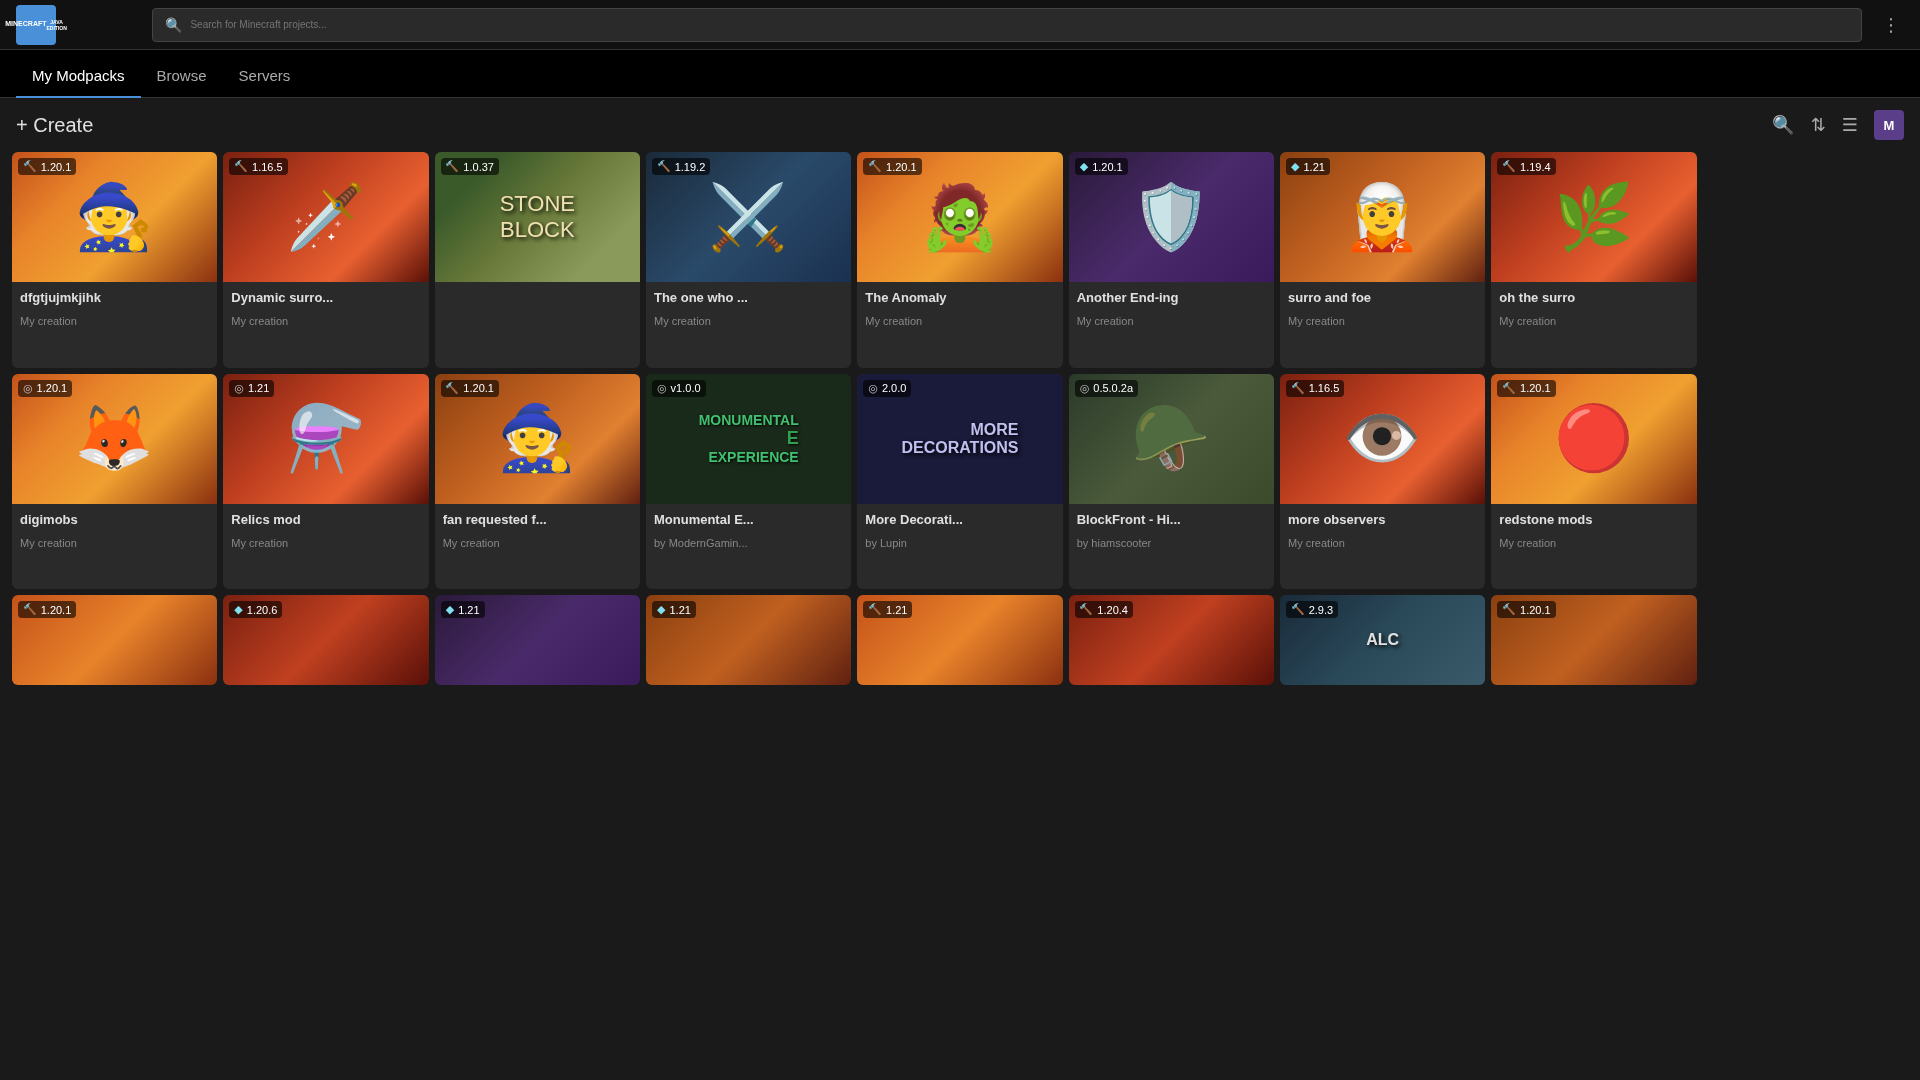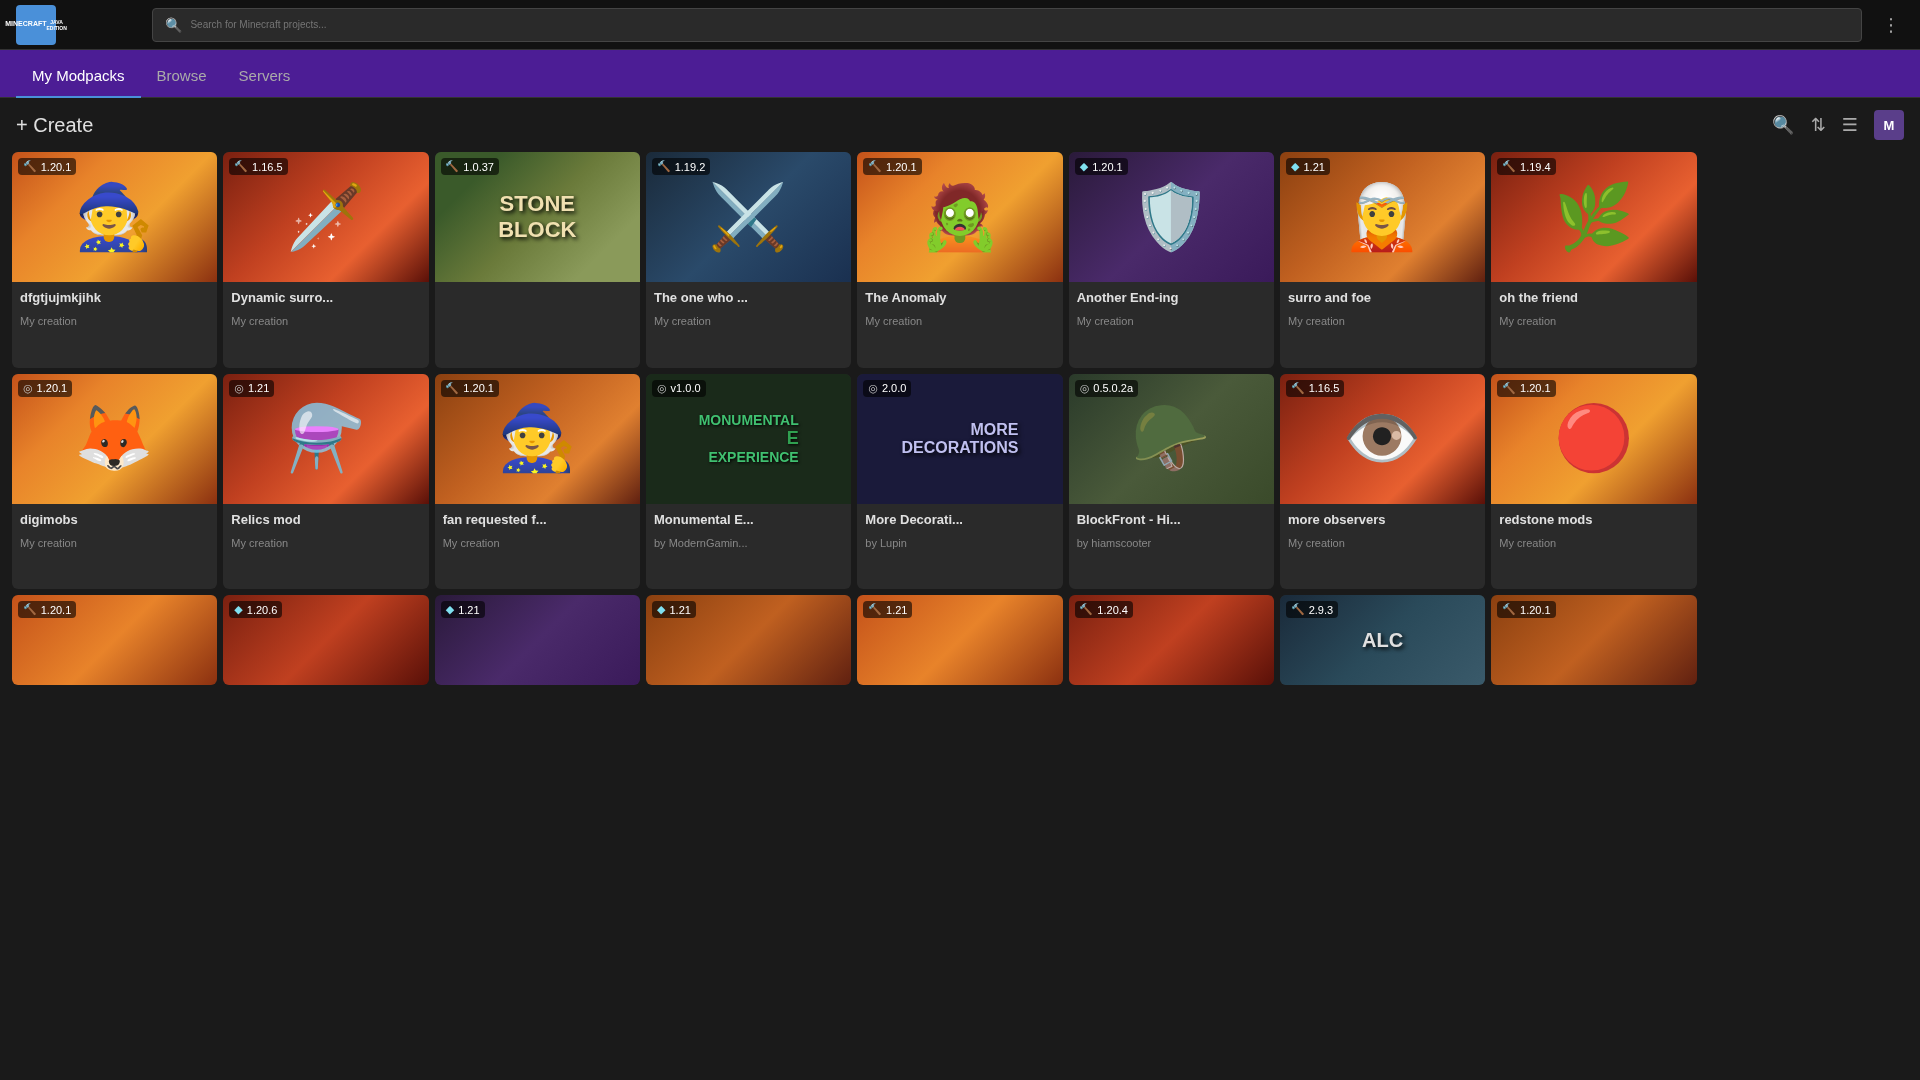--- a/index.html
+++ b/index.html
@@ -71,21 +71,21 @@
       border: none;
       color: #aaa;
       cursor: pointer;
       font-size: 18px;
       padding: 4px;
     }
 
     
     #nav-tabs {
       display: flex;
-      background: #4c1d95;
+      background: #000000;
       padding: 0 16px;
       border-bottom: 1px solid #333;
       height: 48px;
       align-items: flex-end;
     }
     .nav-tab {
       padding: 12px 16px;
       font-size: 15px;
       cursor: pointer;
       color: #aaa;
@@ -230,21 +230,21 @@
       width: 100%;
       height: 100%;
       display: flex;
       align-items: center;
       justify-content: center;
       font-size: 64px;
     }
 
     .stoneblock-text {
       color: #f0e0b0;
-      font-weight: bold;
+      font-weight: normal;
       font-size: 22px;
       text-shadow: 2px 2px 4px #000;
       text-align: center;
       padding: 10px;
     }
 
     .more-deco-text {
       color: #c0c0f0;
       font-weight: bold;
       font-size: 16px;
@@ -403,21 +403,21 @@
 
   <div class="modpack-card">
     <div class="card-image bg-dark-orange">
       <div class="card-badge">
         <span class="badge-icon">🔨</span>
         <span>1.19.4</span>
       </div>
       <div class="modpack-character-img">🌿</div>
     </div>
     <div class="card-info">
-      <div class="card-title">oh the friend</div>
+      <div class="card-title">oh the surro</div>
       <div class="card-subtitle">My creation</div>
     </div>
   </div>
 
   <div style="visibility:hidden;"></div>
 
 </div>
 
 <div style="margin-top:6px;">
 <div id="modpack-grid" style="padding:0 12px;display:grid;grid-template-columns:repeat(9,1fr);gap:6px;">
@@ -593,21 +593,21 @@
       </div>
     </div>
   </div>
 
   <div class="card-bottom" style="background:#2a2a2a;border-radius:6px;overflow:hidden;cursor:pointer;height:90px;position:relative;">
     <div style="width:100%;height:100%;background:linear-gradient(135deg,#1a2a3a,#2a4a5a,#3a5a6a);position:relative;">
       <div class="card-badge">
         <span class="badge-icon">🔨</span>
         <span>2.9.3</span>
       </div>
-      <div style="position:absolute;top:50%;left:50%;transform:translate(-50%,-50%);color:#e0e0e0;font-weight:bold;font-size:20px;text-shadow:2px 2px 4px #000;">ALC</div>
+      <div style="position:absolute;top:50%;left:50%;transform:translate(-50%,-50%);color:#e0e0e0;font-weight:bold;font-size:16px;text-shadow:2px 2px 4px #000;">ALC</div>
     </div>
   </div>
 
   <div class="card-bottom" style="background:#2a2a2a;border-radius:6px;overflow:hidden;cursor:pointer;height:90px;position:relative;">
     <div style="width:100%;height:100%;background:linear-gradient(135deg,#8b4010,#c06020,#602010);">
       <div class="card-badge">
         <span class="badge-icon">🔨</span>
         <span>1.20.1</span>
       </div>
     </div>

